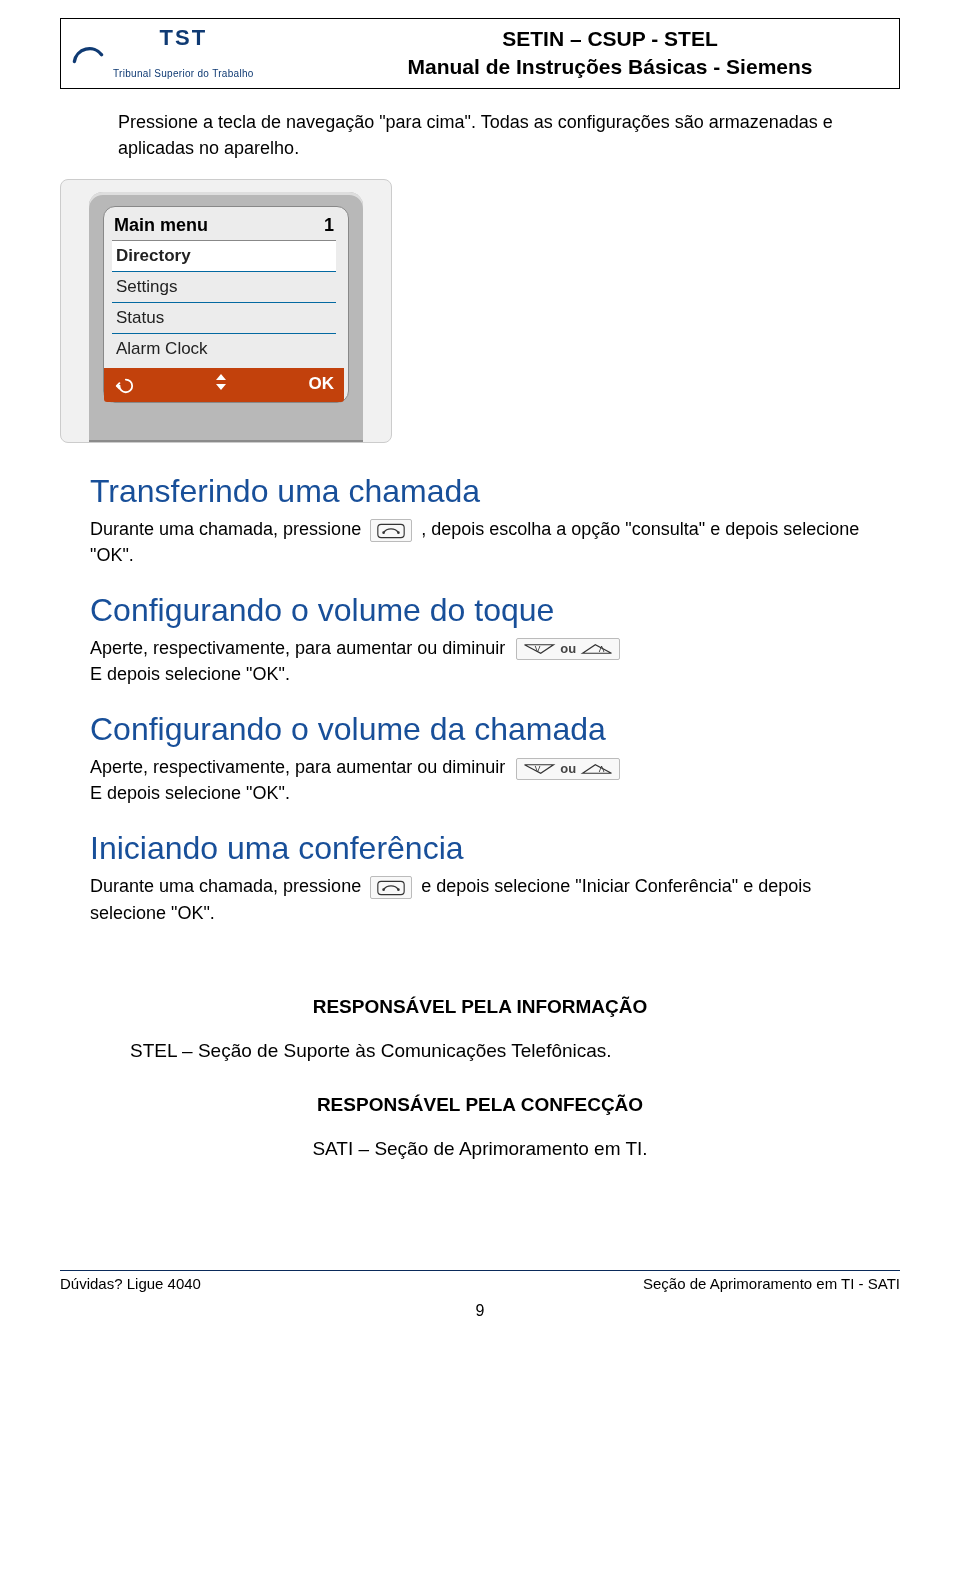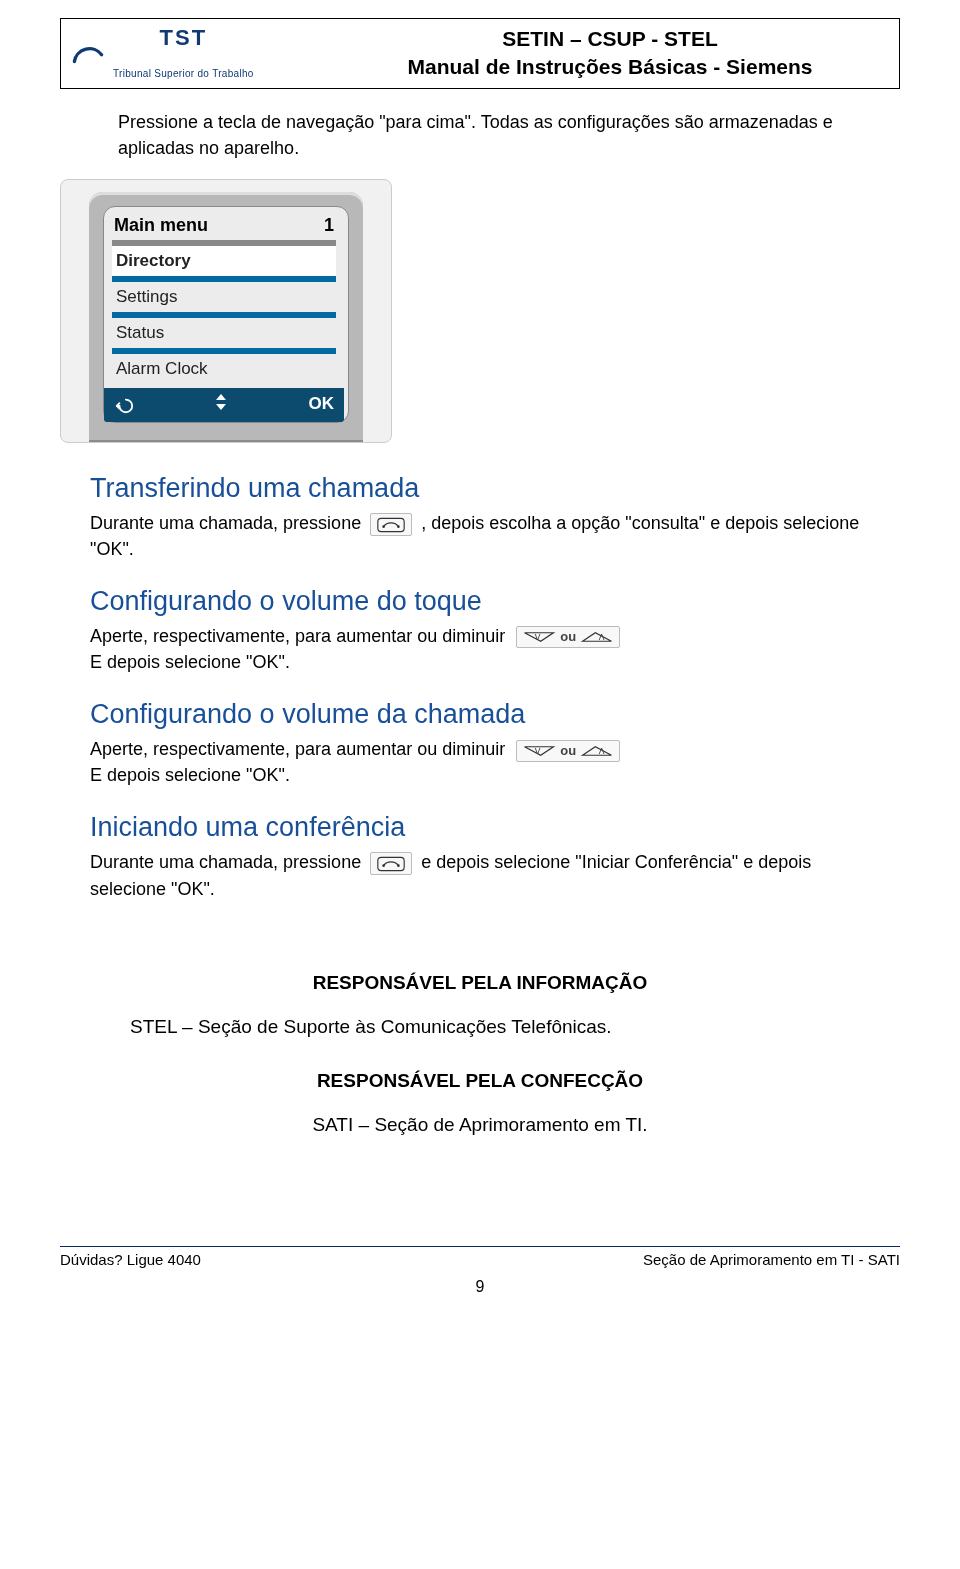--- a/index.html
+++ b/index.html
@@ -96,45 +96,45 @@
   .screen-head {
     display: flex;
     justify-content: space-between;
     font-size: 18px;
     font-weight: bold;
     padding: 2px 2px 4px 2px;
   }
   .screen-item {
     font-size: 17px;
     padding: 5px 4px;
-    border-top: 6px solid #0369a1;
+    border-top: 1px solid #0369a1;
     color: #222;
   }
   .screen-item.sel {
     background: #fff;
     border-top-color: #888;
     font-weight: bold;
   }
   .screen-footer {
     display: flex;
     align-items: center;
-    background: #0c4a6e;
+    background: #c2410c;
     color: #fff;
     border-radius: 0 0 3px 3px;
     margin: 4px -8px 0 -8px;
     padding: 4px 10px 5px 10px;
     font-weight: bold;
     font-size: 17px;
   }
   .screen-footer .mid { flex: 1; text-align: center; letter-spacing: 1px; font-size: 18px; }
   .screen-footer .back-icon svg { vertical-align: middle; }
 
   .sec-heading-blue {
     color: #184f99;
-    font-size: 27px;
+    font-size: 32px;
     font-weight: normal;
     margin: 24px 0 6px 0;
   }
 
   .inline-icon {
     display: inline-block;
     background: #f8f8f8;
     border: 1px solid #bbb;
     border-radius: 2px;
     padding: 3px 6px 2px 6px;

